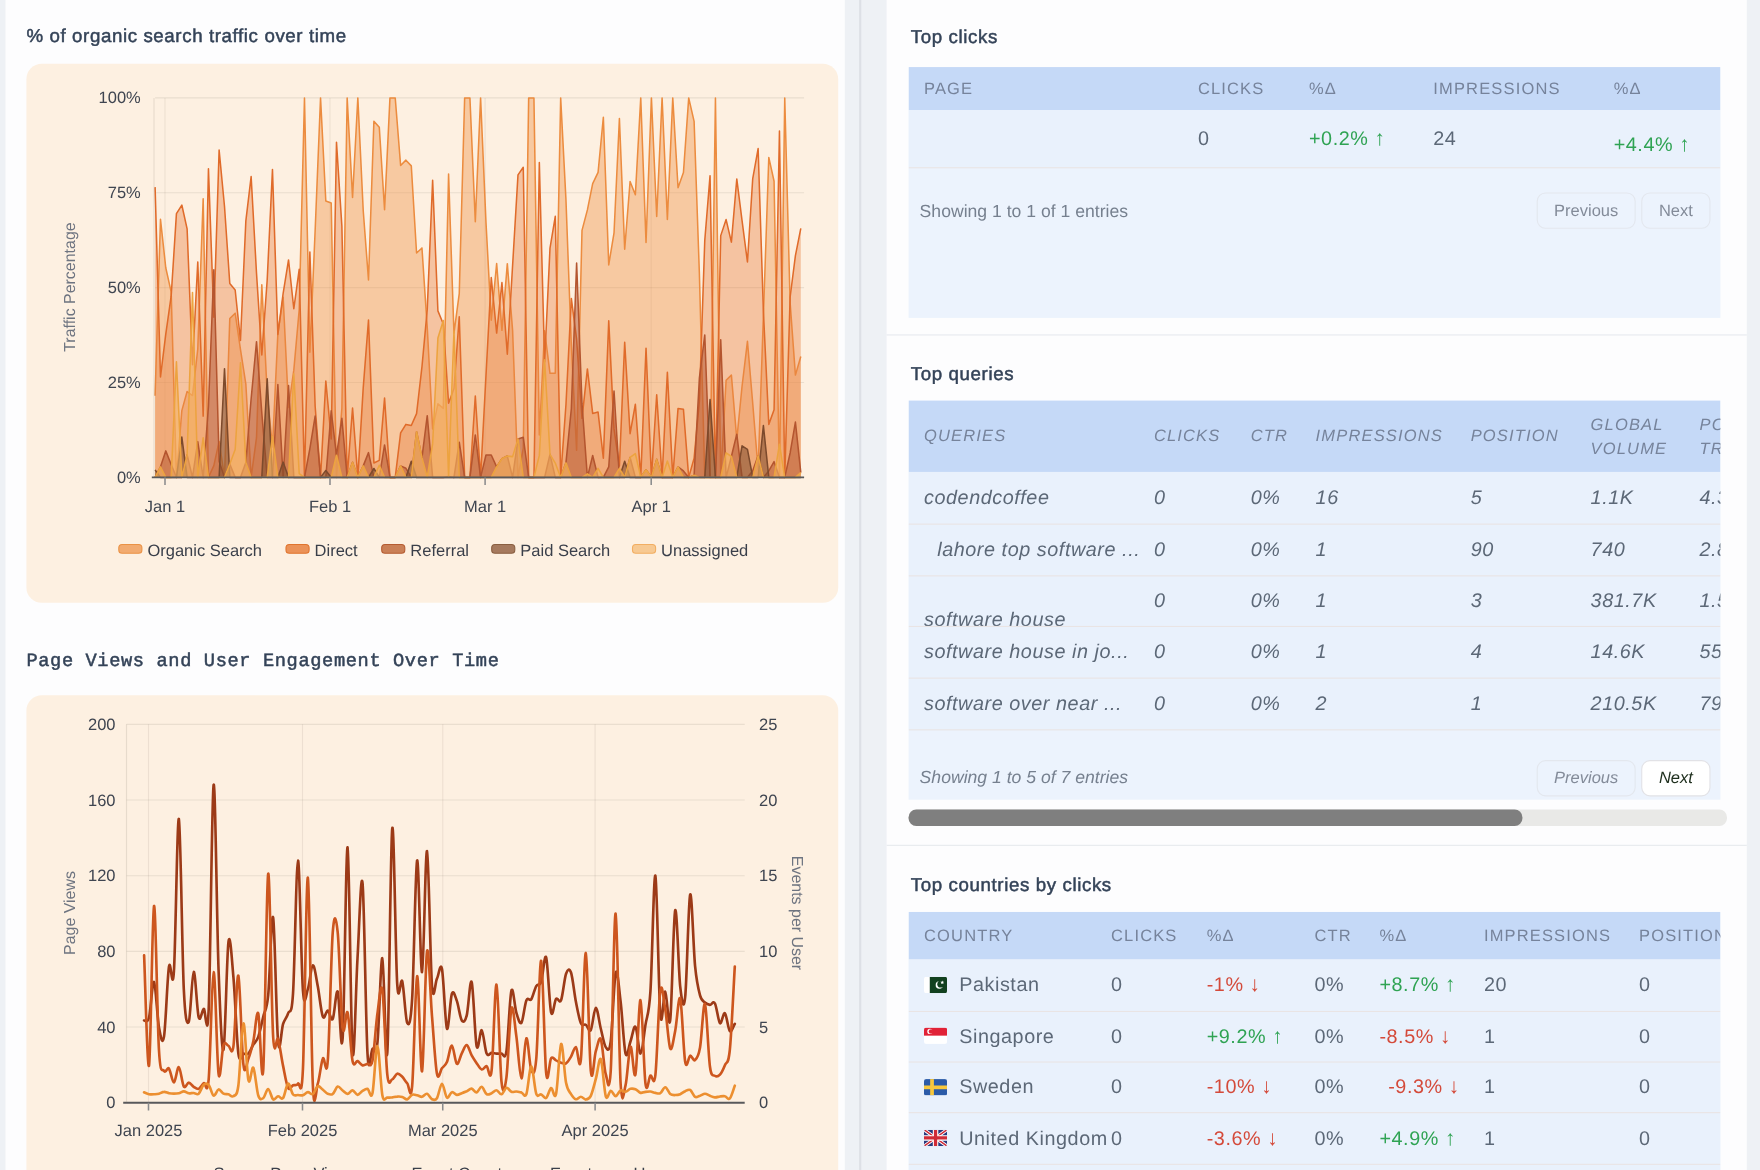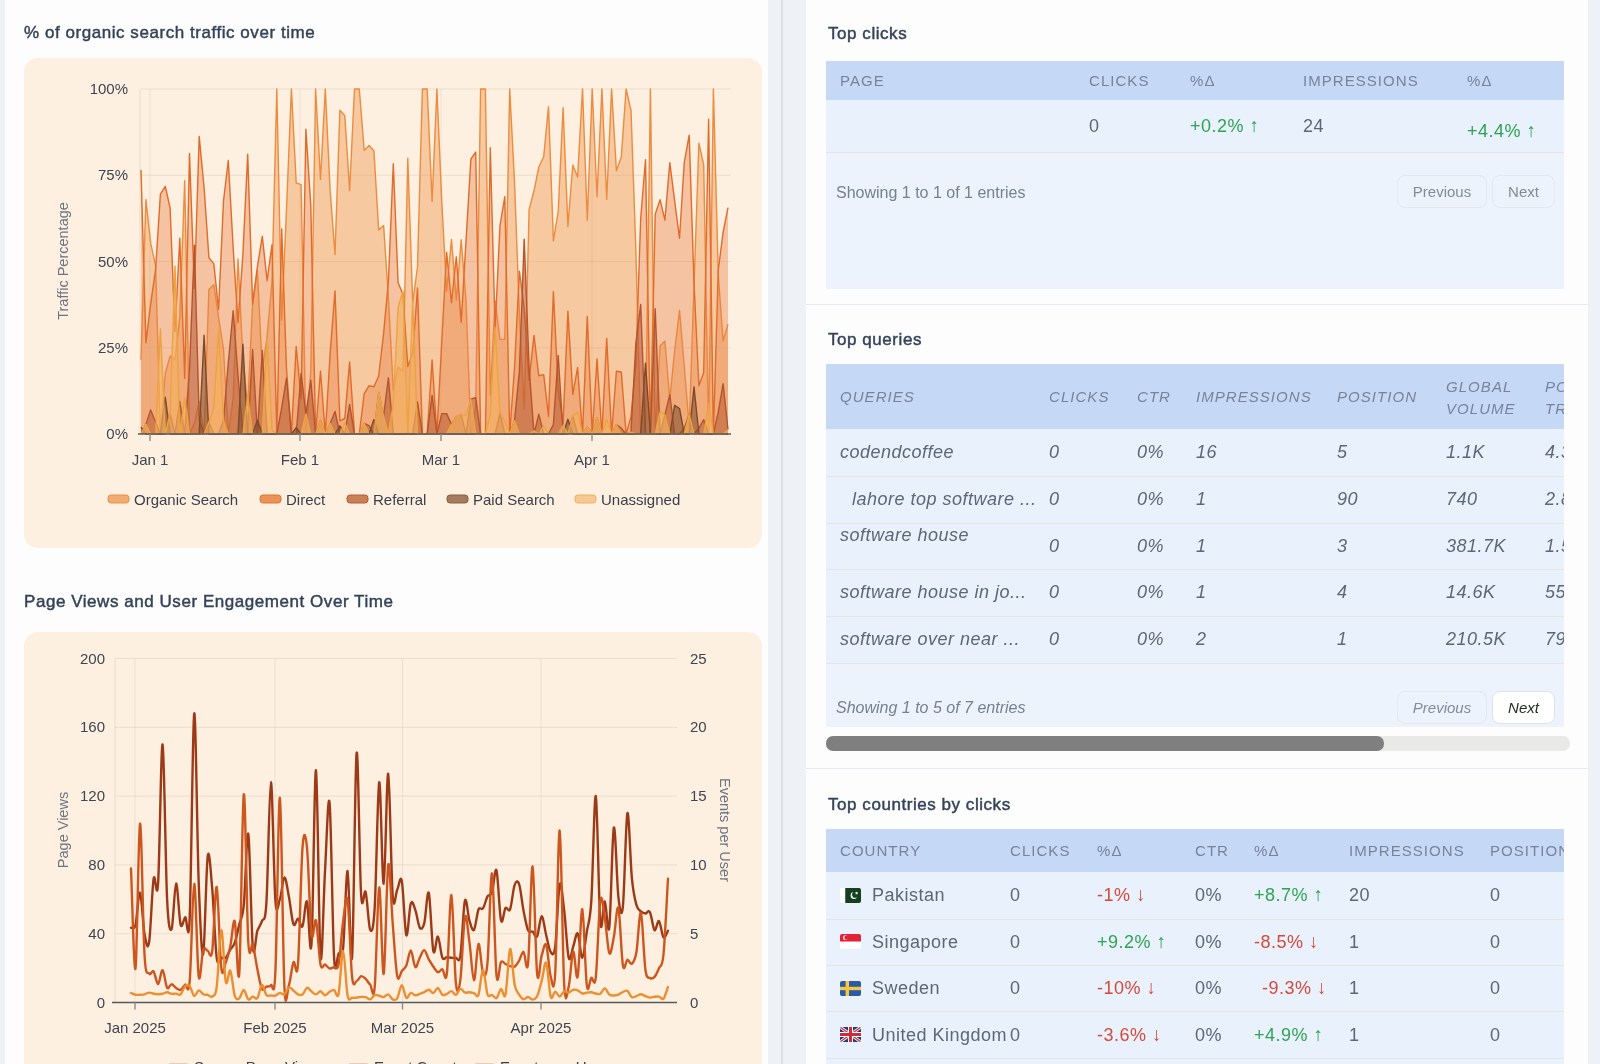--- a/index.html
+++ b/index.html
@@ -68,21 +68,21 @@
     <text x="110" y="447" font-size="15" fill="#3a3f4a">Organic Search</text>
     <rect x="236" y="437" width="21" height="8" rx="3" fill="#eb9258" stroke="#e0742e" stroke-width="1"></rect>
     <text x="262" y="447" font-size="15" fill="#3a3f4a">Direct</text>
     <rect x="323" y="437" width="21" height="8" rx="3" fill="#ca8057" stroke="#b55c32" stroke-width="1"></rect>
     <text x="349" y="447" font-size="15" fill="#3a3f4a">Referral</text>
     <rect x="423" y="437" width="21" height="8" rx="3" fill="#a67a5e" stroke="#8a5f41" stroke-width="1"></rect>
     <text x="449" y="447" font-size="15" fill="#3a3f4a">Paid Search</text>
     <rect x="551" y="437" width="21" height="8" rx="3" fill="#f7c992" stroke="#f2ae62" stroke-width="1"></rect>
     <text x="577" y="447" font-size="15" fill="#3a3f4a">Unassigned</text>
 </svg>
-<div class="title" style="left:24px;top:592px;">Page Views and User Engagement Over Time</div>
+<div class="title" style="left:24px;top:592px;font-family:Liberation Mono, monospace;">Page Views and User Engagement Over Time</div>
 <div class="abs" style="left:24px;top:632px;width:738px;height:432px;background:#fdf0e1;border-radius:14px 14px 0 0;"></div>
 <svg class="abs" style="left:24px;top:632px;" width="738" height="432" viewBox="0 0 738 432">
 <line x1="91" x2="653" y1="26.5" y2="26.5" stroke="rgba(120,110,100,0.14)" stroke-width="1"></line>
     <line x1="91" x2="653" y1="95.3" y2="95.3" stroke="rgba(120,110,100,0.14)" stroke-width="1"></line>
     <line x1="91" x2="653" y1="164.1" y2="164.1" stroke="rgba(120,110,100,0.14)" stroke-width="1"></line>
     <line x1="91" x2="653" y1="232.89999999999998" y2="232.89999999999998" stroke="rgba(120,110,100,0.14)" stroke-width="1"></line>
     <line x1="91" x2="653" y1="301.7" y2="301.7" stroke="rgba(120,110,100,0.14)" stroke-width="1"></line>
     <line x1="111" x2="111" y1="26.5" y2="370.5" stroke="rgba(120,110,100,0.12)" stroke-width="1"></line>
     <line x1="251" x2="251" y1="26.5" y2="370.5" stroke="rgba(120,110,100,0.12)" stroke-width="1"></line>
     <line x1="378.5" x2="378.5" y1="26.5" y2="370.5" stroke="rgba(120,110,100,0.12)" stroke-width="1"></line>
@@ -160,21 +160,21 @@
     <div class="cell " style="left:719px;top:65.0px;height:46.8px;line-height:46.8px;">4.32</div>
     <div class="rowline" style="top:112px;"></div>
     <div class="cell " style="left:14px;top:111.8px;height:46.8px;line-height:46.8px;margin-left:12px;">lahore top software ...</div>
     <div class="cell " style="left:223px;top:111.8px;height:46.8px;line-height:46.8px;">0</div>
     <div class="cell " style="left:311px;top:111.8px;height:46.8px;line-height:46.8px;">0%</div>
     <div class="cell " style="left:370px;top:111.8px;height:46.8px;line-height:46.8px;">1</div>
     <div class="cell " style="left:511px;top:111.8px;height:46.8px;line-height:46.8px;">90</div>
     <div class="cell " style="left:620px;top:111.8px;height:46.8px;line-height:46.8px;">740</div>
     <div class="cell " style="left:719px;top:111.8px;height:46.8px;line-height:46.8px;">2.85</div>
     <div class="rowline" style="top:159px;"></div>
-    <div class="cell " style="left:14px;top:148px;height:46.8px;line-height:46.8px;">software house</div>
+    <div class="cell " style="left:14px;top:176px;height:46.8px;line-height:46.8px;">software house</div>
     <div class="cell " style="left:223px;top:158.6px;height:46.8px;line-height:46.8px;">0</div>
     <div class="cell " style="left:311px;top:158.6px;height:46.8px;line-height:46.8px;">0%</div>
     <div class="cell " style="left:370px;top:158.6px;height:46.8px;line-height:46.8px;">1</div>
     <div class="cell " style="left:511px;top:158.6px;height:46.8px;line-height:46.8px;">3</div>
     <div class="cell " style="left:620px;top:158.6px;height:46.8px;line-height:46.8px;">381.7K</div>
     <div class="cell " style="left:719px;top:158.6px;height:46.8px;line-height:46.8px;">1.5</div>
     <div class="rowline" style="top:205px;"></div>
     <div class="cell " style="left:14px;top:205.4px;height:46.8px;line-height:46.8px;">software house in jo...</div>
     <div class="cell " style="left:223px;top:205.4px;height:46.8px;line-height:46.8px;">0</div>
     <div class="cell " style="left:311px;top:205.4px;height:46.8px;line-height:46.8px;">0%</div>

